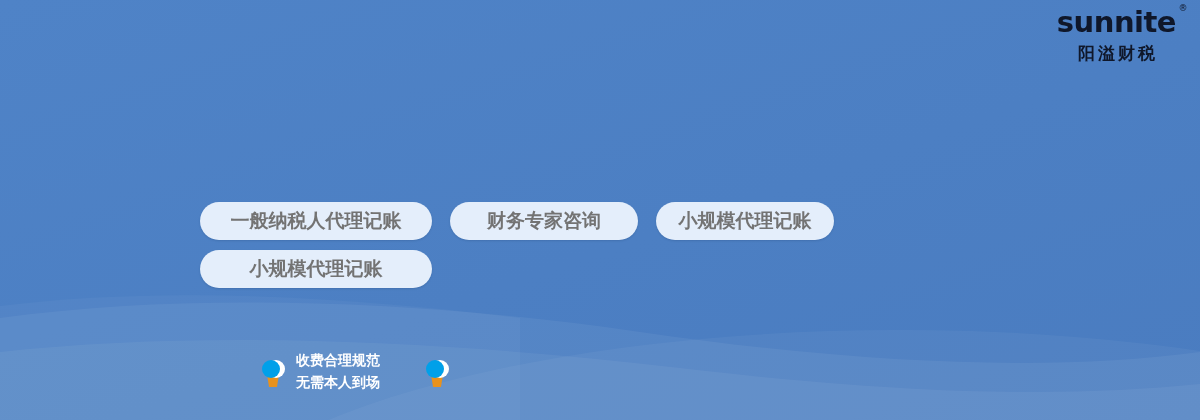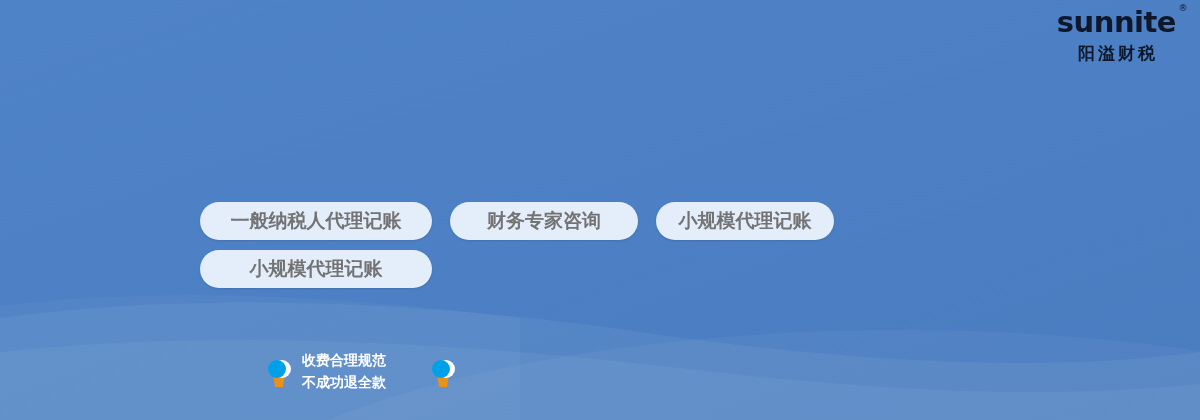--- a/index.html
+++ b/index.html
@@ -90,21 +90,21 @@
     align-items:center;
     justify-content:center;
     white-space:nowrap;
     box-shadow:0 1px 2px rgba(20,50,95,.18);
     cursor:pointer;
   }
 
   
   #features {
     position:absolute;
-    left:266px; top:350px;
+    left:260px; top:350px;
     display:flex;
     gap:44px;
   }
   .feature { display:flex; align-items:center; gap:10px; }
   .feature-icon { width:26px; height:34px; position:relative; flex:none; }
   .feature-text {
     color:#ffffff;
     font-size:14px;
     font-weight:bold;
     line-height:1.55;
@@ -155,21 +155,21 @@
     <div class="feature">
       <div class="feature-icon">
         <svg viewBox="0 0 26 34" width="26" height="34">
           <path d="M7 19 L19 19 L17 32 L9 32 Z" fill="#e8921e"></path>
           <circle cx="16" cy="14" r="9" fill="#ffffff"></circle>
           <circle cx="11" cy="14" r="9" fill="#00a0e9"></circle>
         </svg>
       </div>
       <div class="feature-text">
         <span class="l1">收费合理规范</span>
-        <span class="l2">不成功退全款</span>
+        <span class="l2">无需本人到场</span>
       </div>
     </div>
 
 
     <div class="feature">
       <div class="feature-icon">
         <svg viewBox="0 0 26 34" width="26" height="34">
           <path d="M7 19 L19 19 L17 32 L9 32 Z" fill="#e8921e"></path>
           <circle cx="16" cy="14" r="9" fill="#ffffff"></circle>
           <circle cx="11" cy="14" r="9" fill="#00a0e9"></circle>

